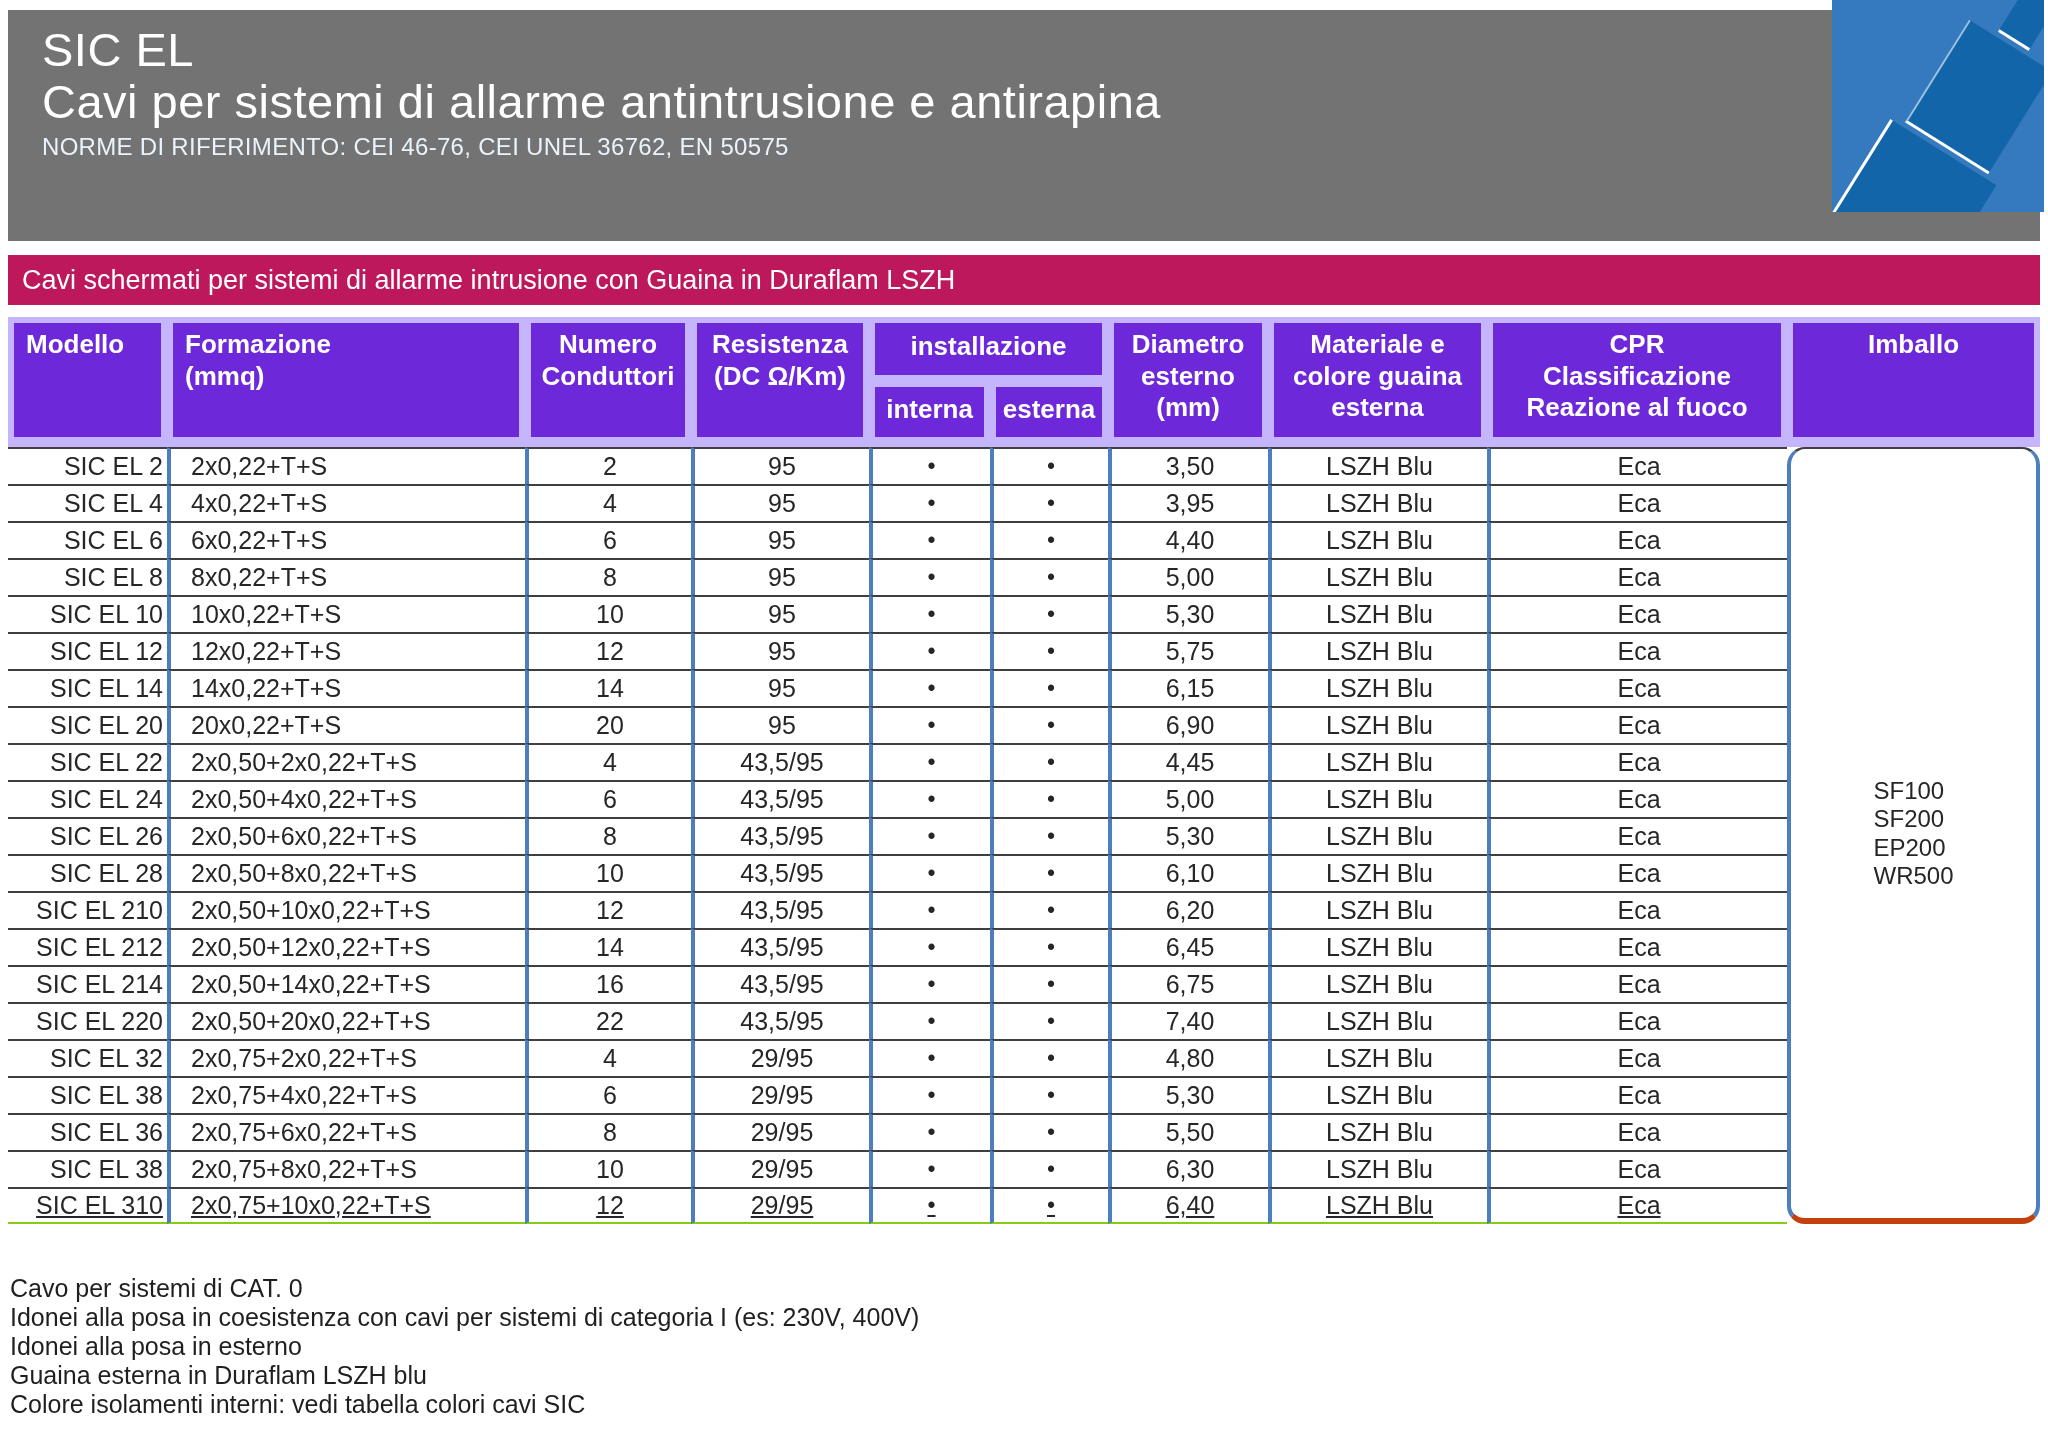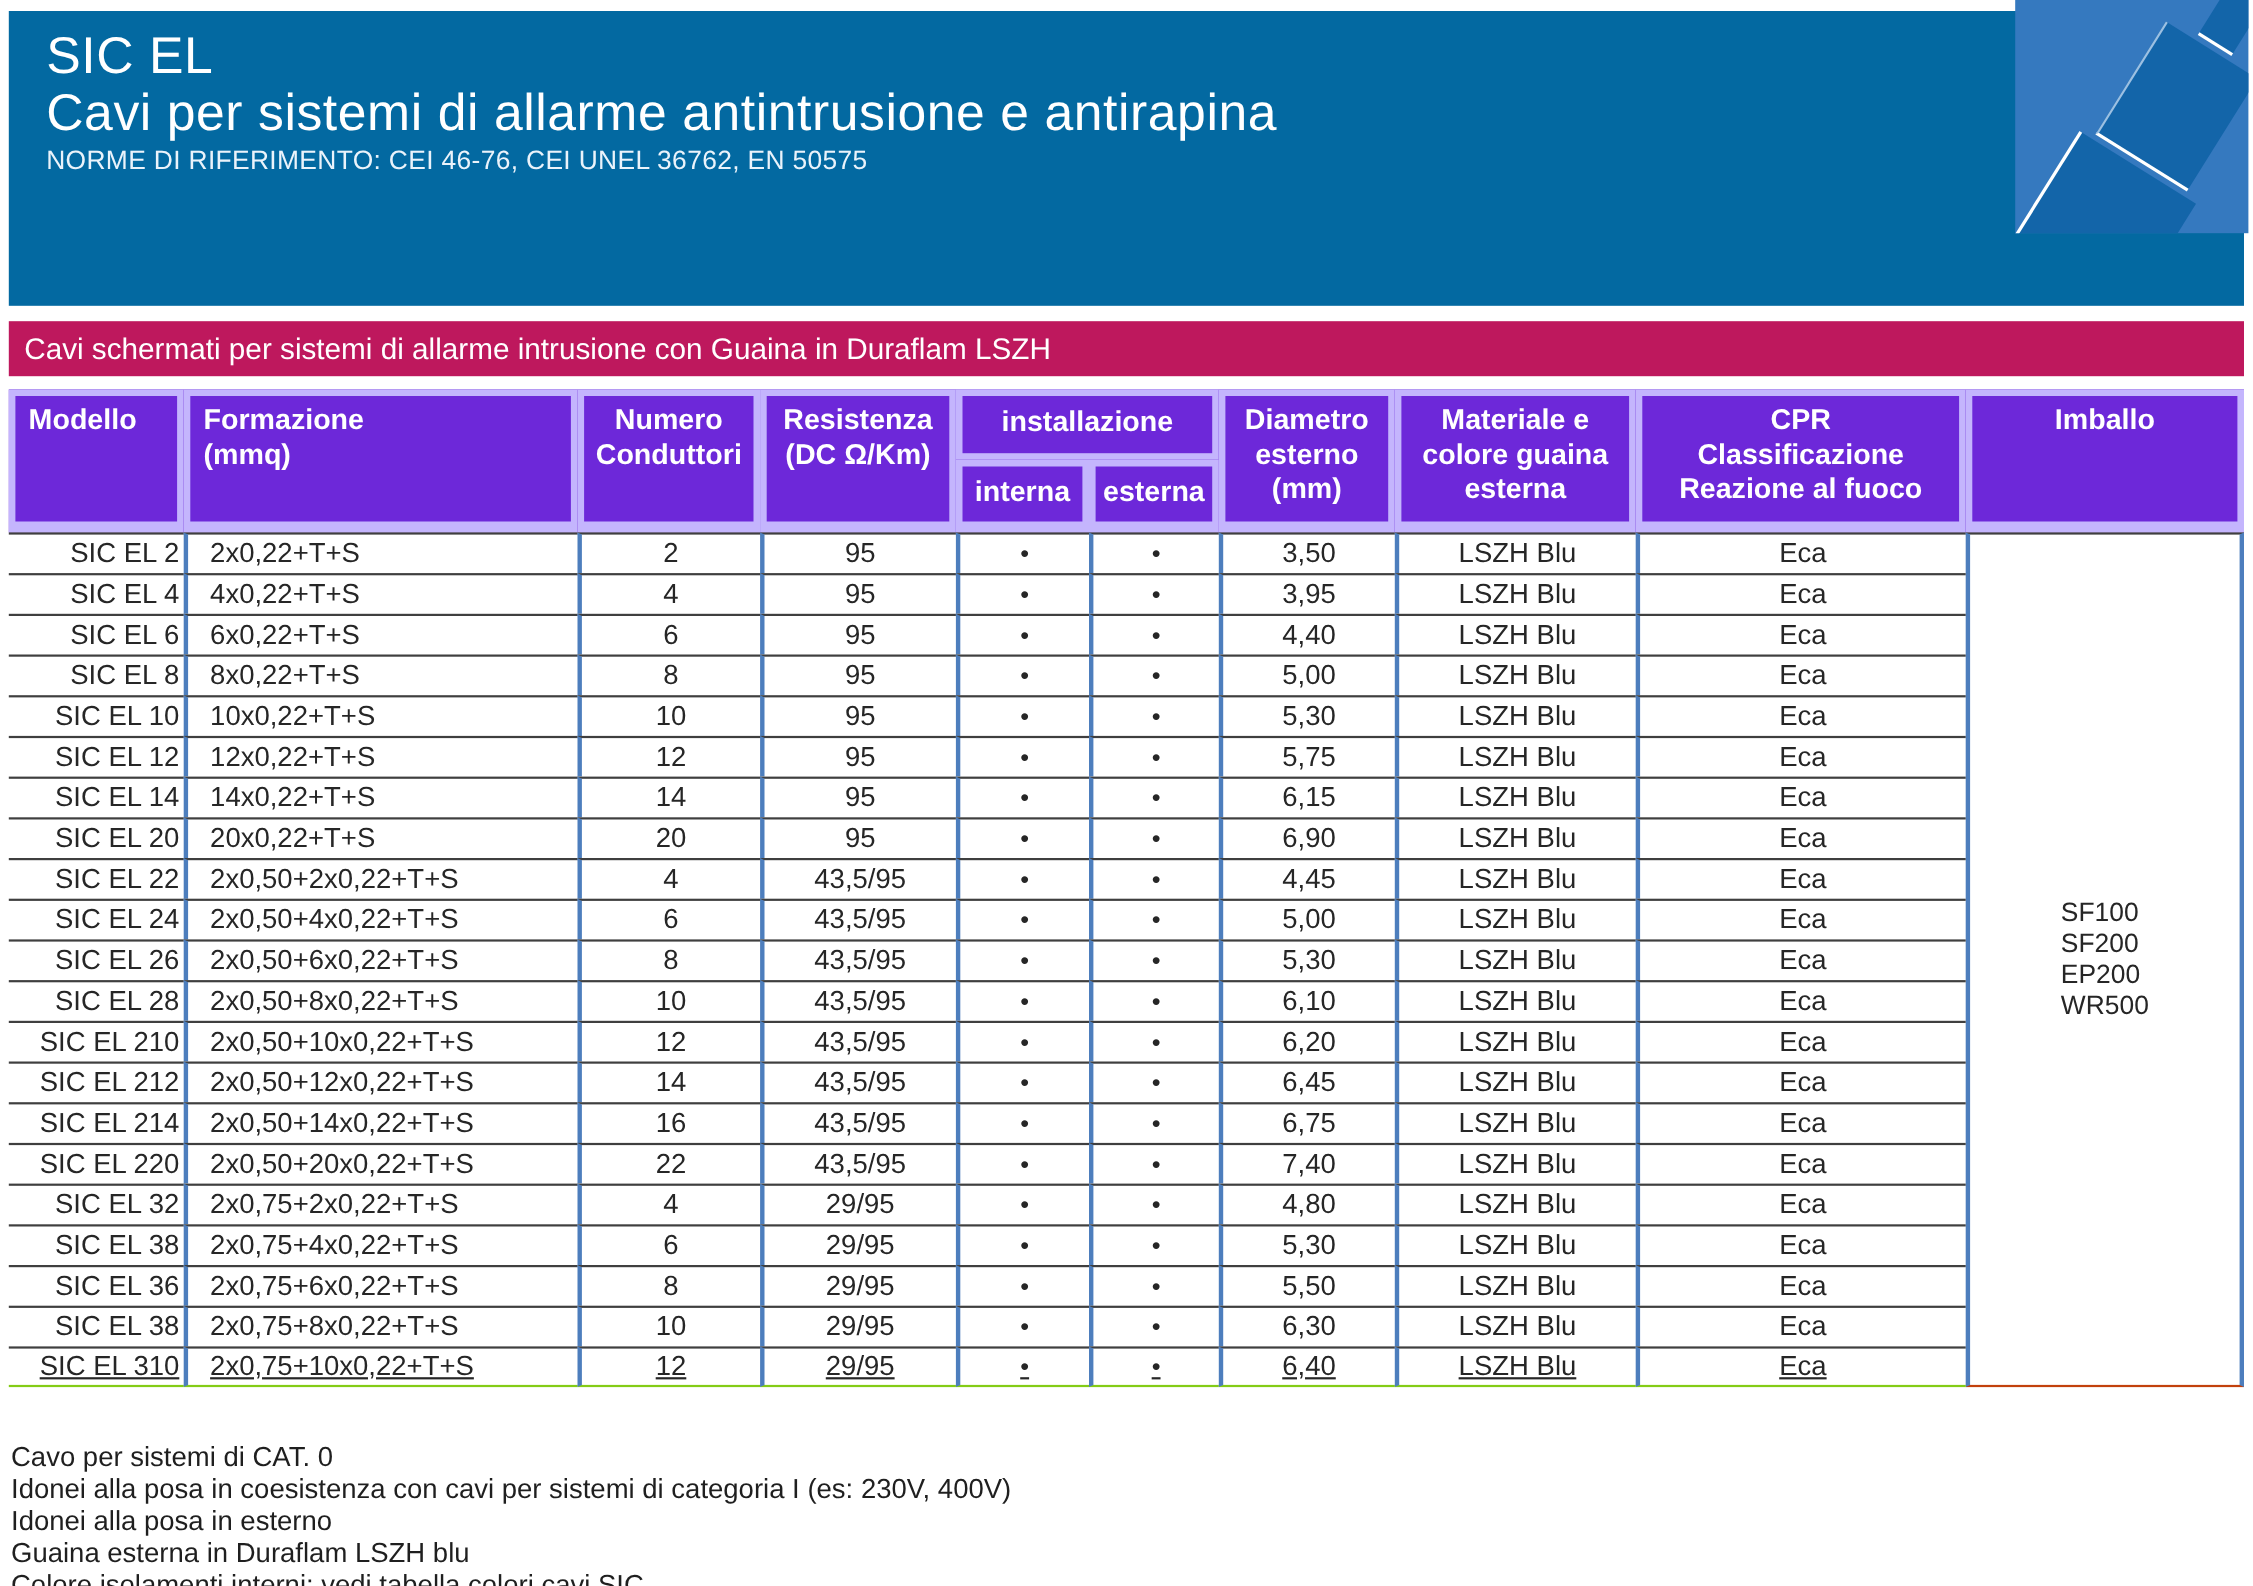--- a/index.html
+++ b/index.html
@@ -5,22 +5,22 @@
   html, body { margin: 0; padding: 0; background: #ffffff; }
   body {
     width: 2048px; height: 1442px; overflow: hidden;
     font-family: "Liberation Sans", "DejaVu Sans", sans-serif;
     -webkit-font-smoothing: antialiased;
   }
   .page { position: relative; width: 2048px; height: 1442px; }
 
   
   .hero {
-    position: relative; margin: 10px 8px 0 8px; height: 268px;
-    background: #0369a1; color: #ffffff; padding: 14px 0 0 34px;
+    position: relative; margin: 10px 8px 0 8px; height: 231px;
+    background: #737373; color: #ffffff; padding: 14px 0 0 34px;
     box-sizing: border-box;
   }
   .hero-title    { font-size: 47px; line-height: 1.10; font-weight: 400; letter-spacing: 0.5px; }
   .hero-subtitle { font-size: 47px; line-height: 1.10; font-weight: 400; letter-spacing: 0.5px; }
   .hero-norms    { font-size: 24px; margin-top: 6px; color: #eaf3fb; letter-spacing: 0.3px; }
 
   
   .cable-art {
     position: absolute; top: -10px; right: -4px; width: 212px; height: 212px;
     background: #3579bf; overflow: hidden;
@@ -64,22 +64,22 @@
   tbody td {
     font-size: 25px; color: #262626; text-align: center;
     border-top: 2px solid #3f3f3f; border-left: 4px solid #4d7ebd;
     height: 37px; padding: 0 4px; line-height: 1.1;
   }
   tbody td.c-modello   { border-left: none; text-align: right; padding-left: 6px; }
   tbody td.c-formazione{ text-align: left; padding-left: 20px; }
   tbody td.c-interna, tbody td.c-esterna { font-size: 23px; }
   tbody tr:last-child td { border-bottom: 2px solid #84cc16; text-decoration: underline; }
   tbody td.c-imballo {
-    border-right: 4px solid #4d7ebd; border-bottom: 2px solid #c2410c;
-    vertical-align: middle; text-align: center;
+    border-right: 4px solid #4d7ebd; border-bottom: 6px solid #c2410c;
+    vertical-align: middle; text-align: center; border-radius: 18px;
   }
   .imballo-block { display: inline-block; text-align: left; font-size: 24px; line-height: 1.18; color: #262626; }
 
   
   .notes { margin: 50px 8px 0 10px; font-size: 25px; line-height: 29px; color: #1f1f1f; }
 </style>
 </head>
 <body>
 
 <div class="page">

